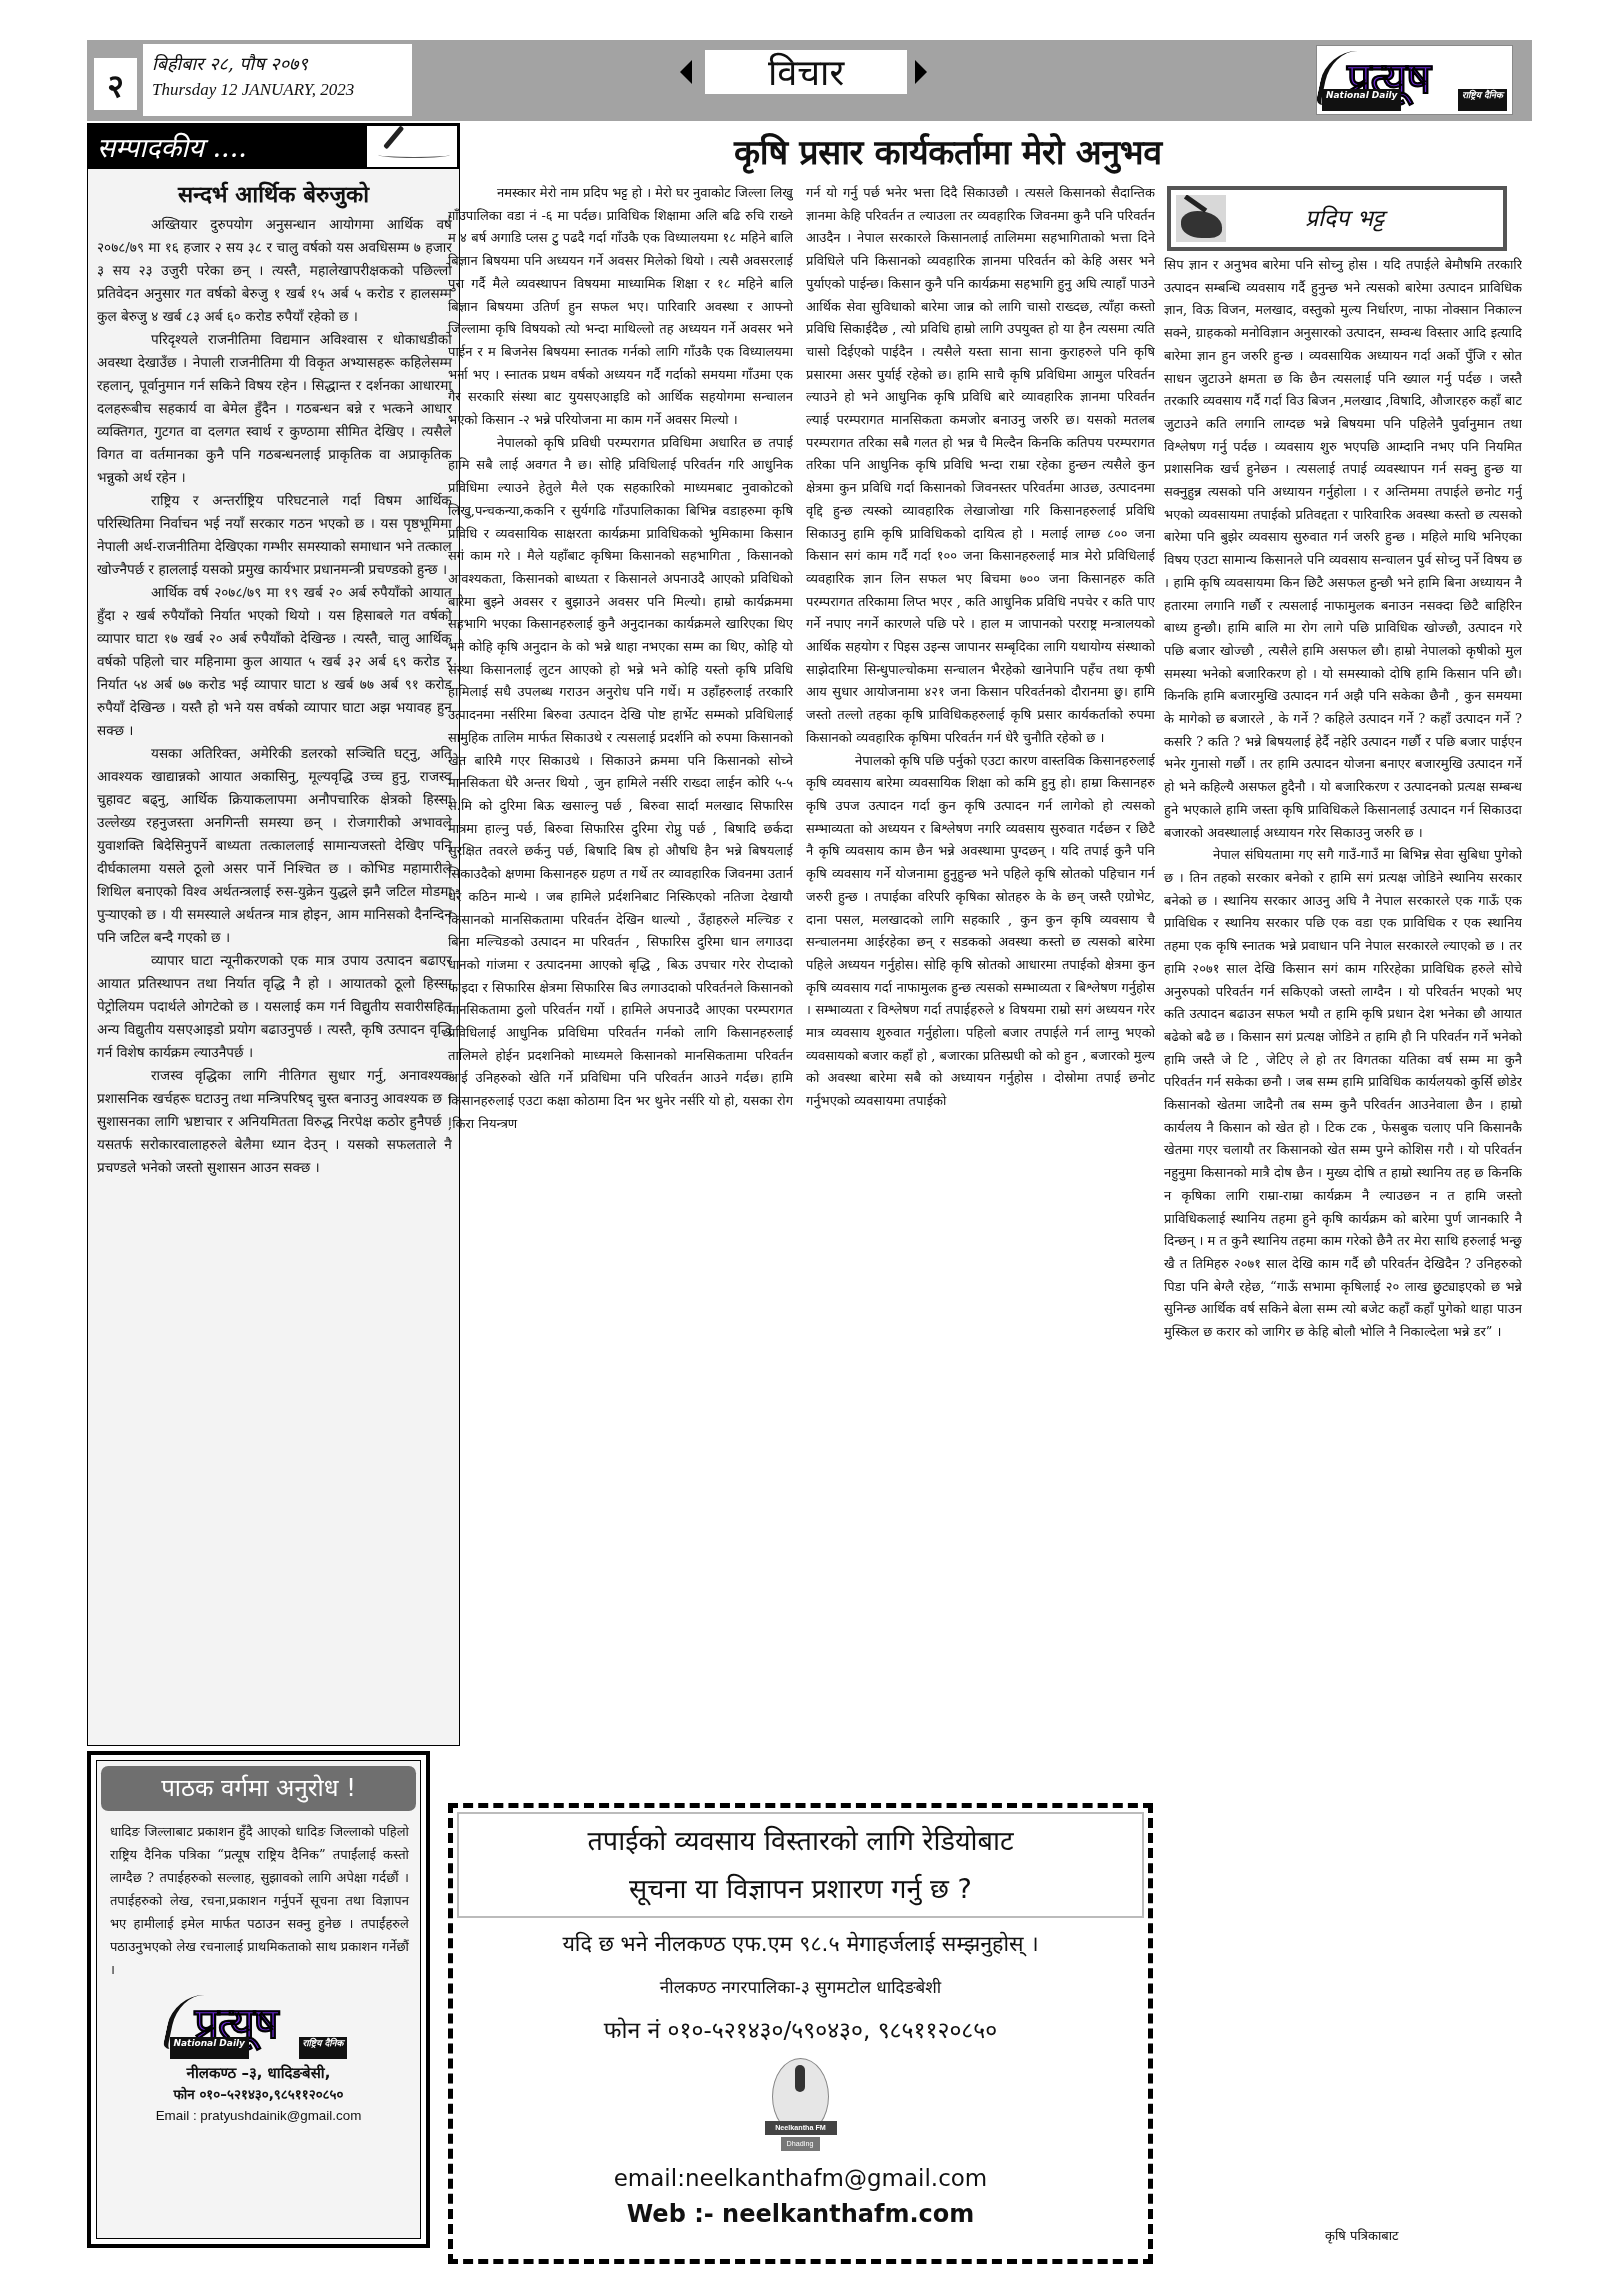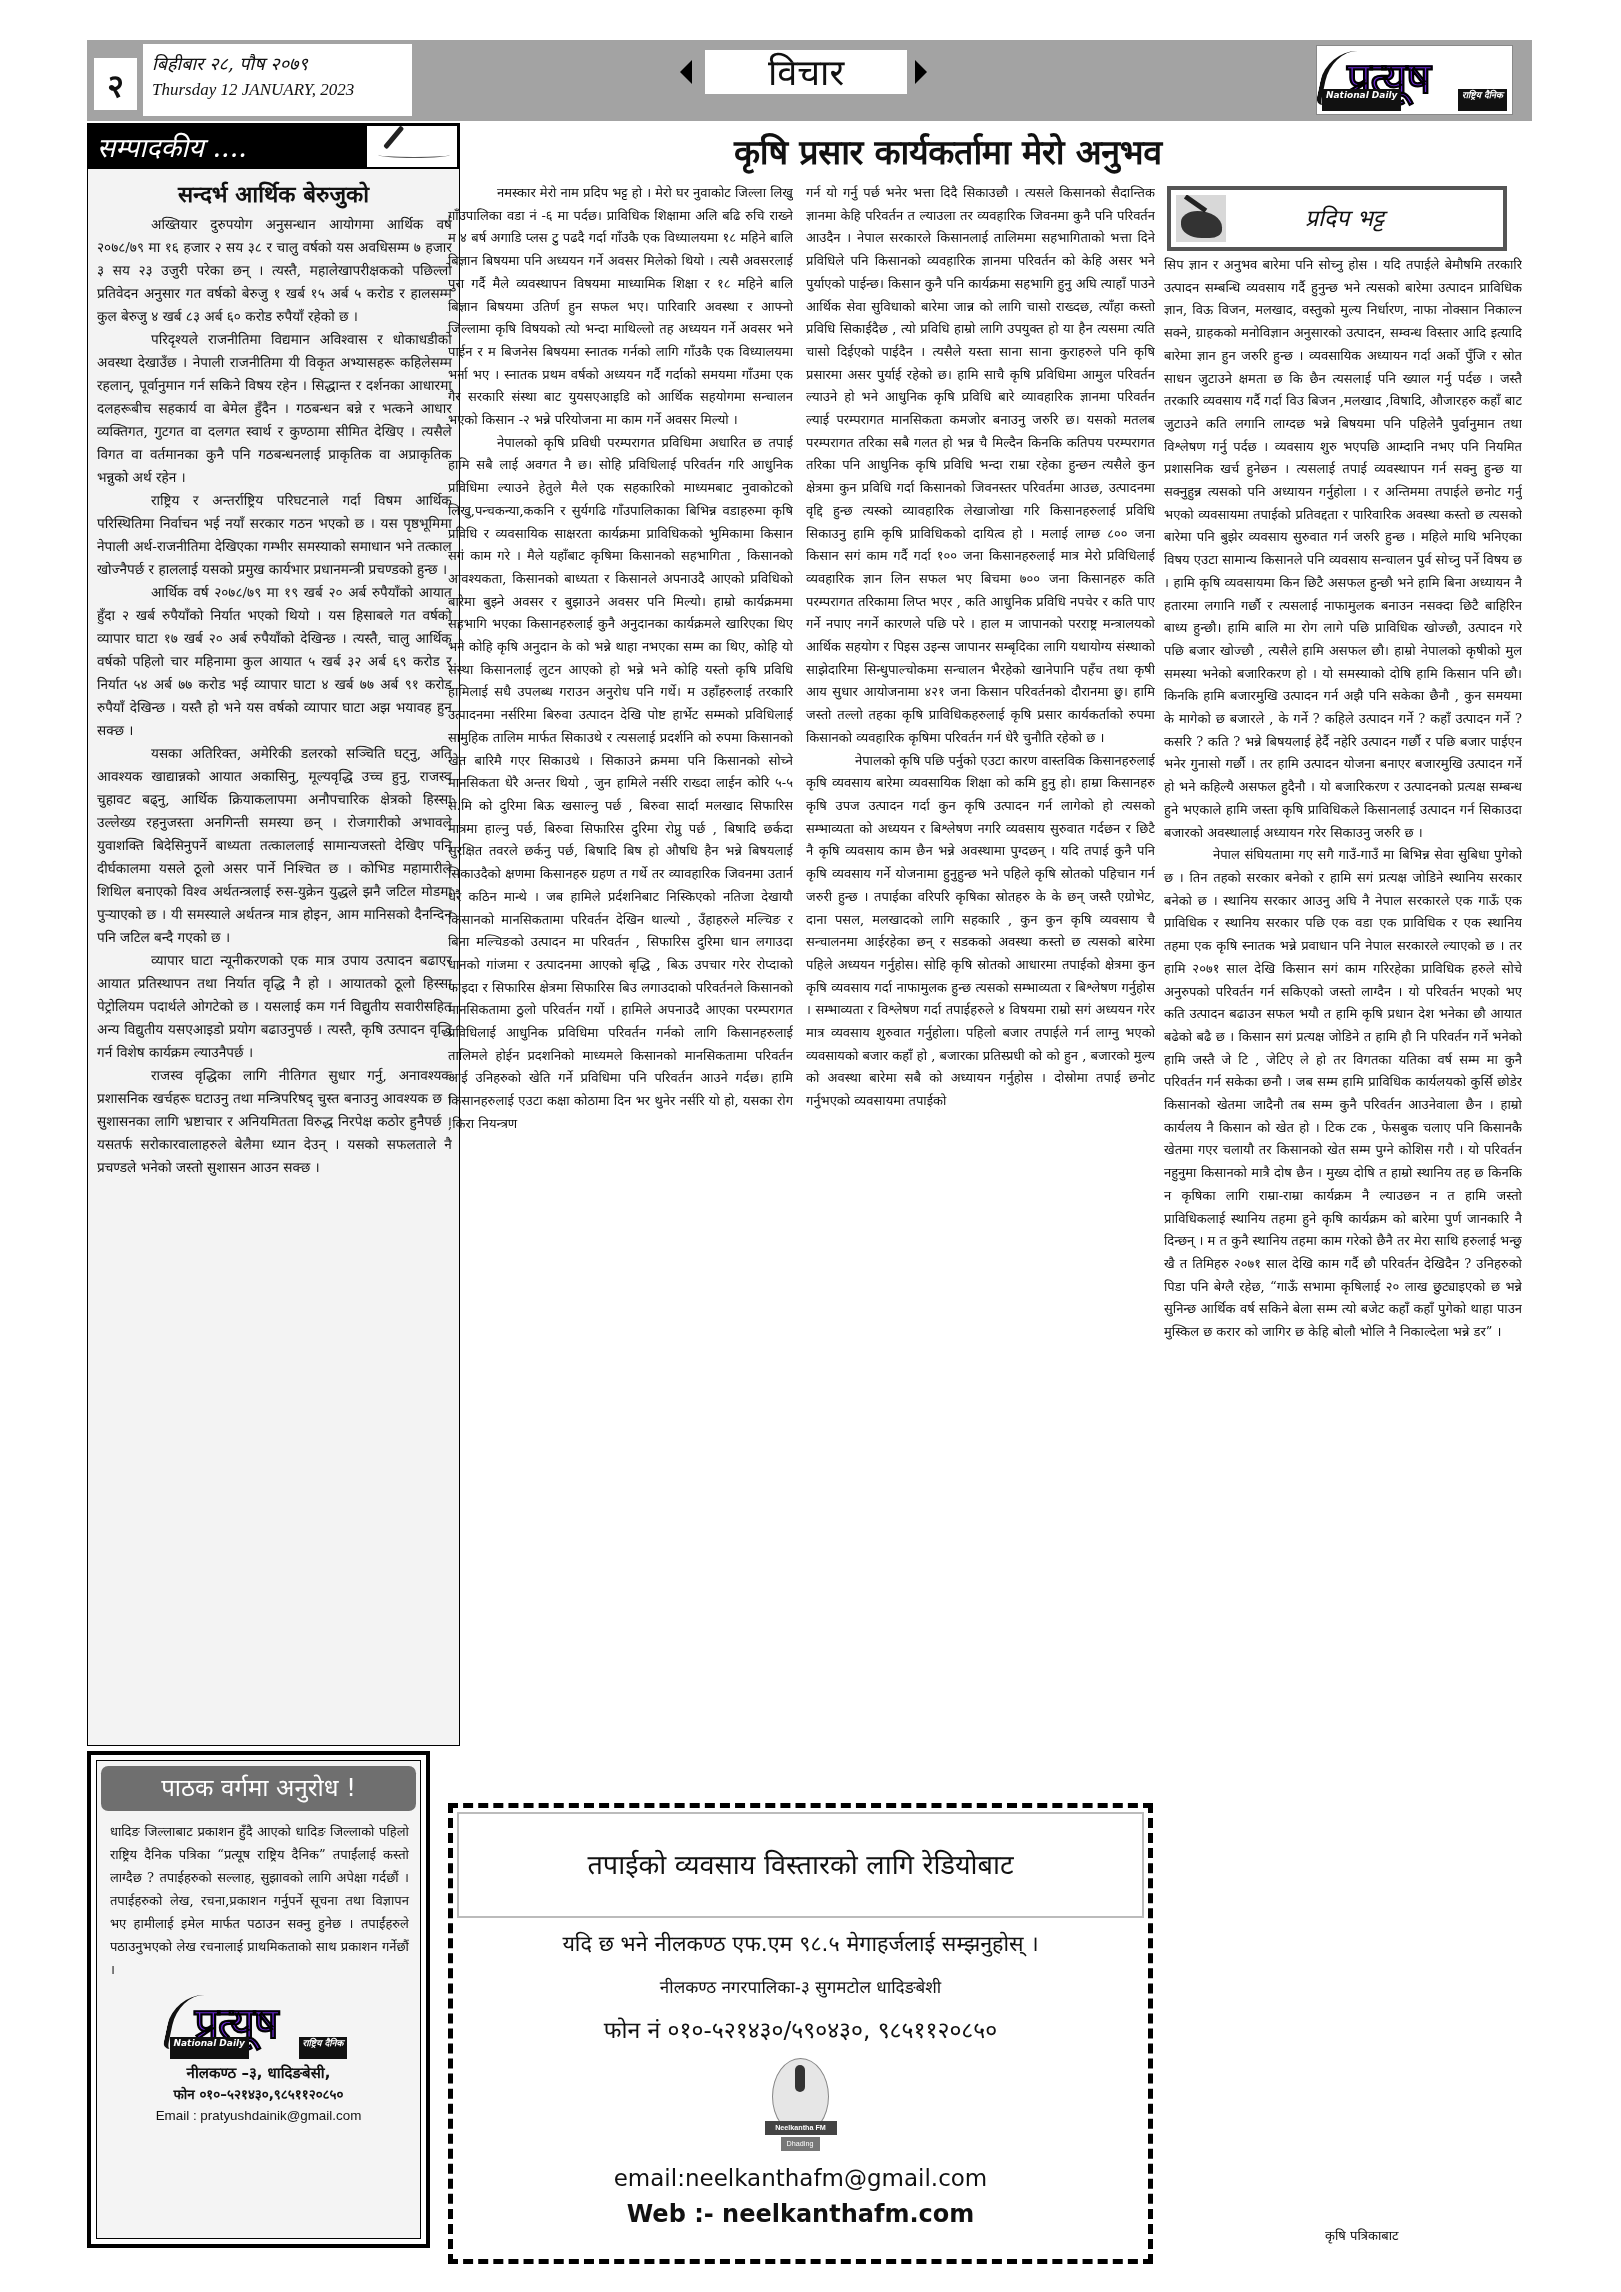--- a/index.html
+++ b/index.html
@@ -149,20 +149,21 @@
   <p style="text-indent:0">सिप ज्ञान र अनुभव बारेमा पनि सोच्नु होस । यदि तपाईले बेमौषमि तरकारि उत्पादन सम्बन्धि व्यवसाय गर्दै हुनुन्छ भने त्यसको बारेमा उत्पादन प्राविधिक ज्ञान, विऊ विजन, मलखाद, वस्तुको मुल्य निर्धारण, नाफा नोक्सान निकाल्न सक्ने, ग्राहकको मनोविज्ञान अनुसारको उत्पादन, सम्वन्ध विस्तार आदि इत्यादि बारेमा ज्ञान हुन जरुरि हुन्छ । व्यवसायिक अध्यायन गर्दा अर्को पुँजि र स्रोत साधन जुटाउने क्षमता छ कि छैन त्यसलाई पनि ख्याल गर्नु पर्दछ । जस्तै तरकारि व्यवसाय गर्दै गर्दा विउ बिजन ,मलखाद ,विषादि, औजारहरु कहाँ बाट जुटाउने कति लगानि लाग्दछ भन्ने बिषयमा पनि पहिलेनै पुर्वानुमान तथा विश्लेषण गर्नु पर्दछ । व्यवसाय शुरु भएपछि आम्दानि नभए पनि नियमित प्रशासनिक खर्च हुनेछन । त्यसलाई तपाई व्यवस्थापन गर्न सक्नु हुन्छ या सक्नुहुन्न त्यसको पनि अध्यायन गर्नुहोला । र अन्तिममा तपाईले छनोट गर्नु भएको व्यवसायमा तपाईको प्रतिवद्दता र पारिवारिक अवस्था कस्तो छ त्यसको बारेमा पनि बुझेर व्यवसाय सुरुवात गर्न जरुरि हुन्छ । महिले माथि भनिएका विषय एउटा सामान्य किसानले पनि व्यवसाय सन्चालन पुर्व सोच्नु पर्ने विषय छ । हामि कृषि व्यवसायमा किन छिटै असफल हुन्छौ भने हामि बिना अध्यायन नै हतारमा लगानि गर्छौ र त्यसलाई नाफामुलक बनाउन नसक्दा छिटै बाहिरिन बाध्य हुन्छौ। हामि बालि मा रोग लागे पछि प्राविधिक खोज्छौ, उत्पादन गरे पछि बजार खोज्छौ , त्यसैले हामि असफल छौ। हाम्रो नेपालको कृषीको मुल समस्या भनेको बजारिकरण हो । यो समस्याको दोषि हामि किसान पनि छौ। किनकि हामि बजारमुखि उत्पादन गर्न अझै पनि सकेका छैनौ , कुन समयमा के मागेको छ बजारले , के गर्ने ? कहिले उत्पादन गर्ने ? कहाँ उत्पादन गर्ने ? कसरि ? कति ? भन्ने बिषयलाई हेर्दै नहेरि उत्पादन गर्छौ र पछि बजार पाईएन भनेर गुनासो गर्छौ । तर हामि उत्पादन योजना बनाएर बजारमुखि उत्पादन गर्ने हो भने कहिल्यै असफल हुदैनौ । यो बजारिकरण र उत्पादनको प्रत्यक्ष सम्बन्ध हुने भएकाले हामि जस्ता कृषि प्राविधिकले किसानलाई उत्पादन गर्न सिकाउदा बजारको अवस्थालाई अध्यायन गरेर सिकाउनु जरुरि छ ।</p>
   <p>नेपाल संघियतामा गए सगै गाउँ-गाउँ मा बिभिन्न सेवा सुबिधा पुगेको छ । तिन तहको सरकार बनेको र हामि सगं प्रत्यक्ष जोडिने स्थानिय सरकार बनेको छ । स्थानिय सरकार आउनु अघि नै नेपाल सरकारले एक गाऊँ एक प्राविधिक र स्थानिय सरकार पछि एक वडा एक प्राविधिक र एक स्थानिय तहमा एक कृषि स्नातक भन्ने प्रवाधान पनि नेपाल सरकारले ल्याएको छ । तर हामि २०७१ साल देखि किसान सगं काम गरिरहेका प्राविधिक हरुले सोचे अनुरुपको परिवर्तन गर्न सकिएको जस्तो लाग्दैन । यो परिवर्तन भएको भए कति उत्पादन बढाउन सफल भयौ त हामि कृषि प्रधान देश भनेका छौ आयात बढेको बढै छ । किसान सगं प्रत्यक्ष जोडिने त हामि हौ नि परिवर्तन गर्ने भनेको हामि जस्तै जे टि , जेटिए ले हो तर विगतका यतिका वर्ष सम्म मा कुनै परिवर्तन गर्न सकेका छनौ । जब सम्म हामि प्राविधिक कार्यलयको कुर्सि छोडेर किसानको खेतमा जादैनौ तब सम्म कुनै परिवर्तन आउनेवाला छैन । हाम्रो कार्यलय नै किसान को खेत हो । टिक टक , फेसबुक चलाए पनि किसानकै खेतमा गएर चलायौ तर किसानको खेत सम्म पुग्ने कोशिस गरौ । यो परिवर्तन नहुनुमा किसानको मात्रै दोष छैन । मुख्य दोषि त हाम्रो स्थानिय तह छ किनकि न कृषिका लागि राम्रा-राम्रा कार्यक्रम नै ल्याउछन न त हामि जस्तो प्राविधिकलाई स्थानिय तहमा हुने कृषि कार्यक्रम को बारेमा पुर्ण जानकारि नै दिन्छन् । म त कुनै स्थानिय तहमा काम गरेको छैनै तर मेरा साथि हरुलाई भन्छु खै त तिमिहरु २०७१ साल देखि काम गर्दै छौ परिवर्तन देखिदैन ? उनिहरुको पिडा पनि बेग्लै रहेछ, “गाऊँ सभामा कृषिलाई २० लाख छुट्याइएको छ भन्ने सुनिन्छ आर्थिक वर्ष सकिने बेला सम्म त्यो बजेट कहाँ कहाँ पुगेको थाहा पाउन मुस्किल छ करार को जागिर छ केहि बोलौ भोलि नै निकाल्देला भन्ने डर” ।</p>
 </div>
 <div class="credit">
   <span style="display:inline-block;width:161px"></span><span>कृषि पत्रिकाबाट</span>
 </div>
 
 <div class="ad">
   <div class="ad-top">
     <div class="ad-line1">तपाईको व्यवसाय विस्तारको लागि रेडियोबाट</div>
+    <div class="ad-line2">सूचना या विज्ञापन प्रशारण गर्नु छ ?</div>
   </div>
   <div class="ad-line3">यदि छ भने नीलकण्ठ एफ.एम ९८.५ मेगाहर्जलाई सम्झनुहोस् ।</div>
   <div class="ad-line4">नीलकण्ठ नगरपालिका-३ सुगमटोल धादिङबेशी</div>
   <div class="ad-phone">फोन नं ०१०-५२१४३०/५९०४३०, ९८५११२०८५०</div>
   <div class="ad-logo">
     <div class="oval"></div>
     <div class="mic"></div>
     <div class="banner">Neelkantha FM</div>
     <div class="sub">Dhading</div>
   </div>

